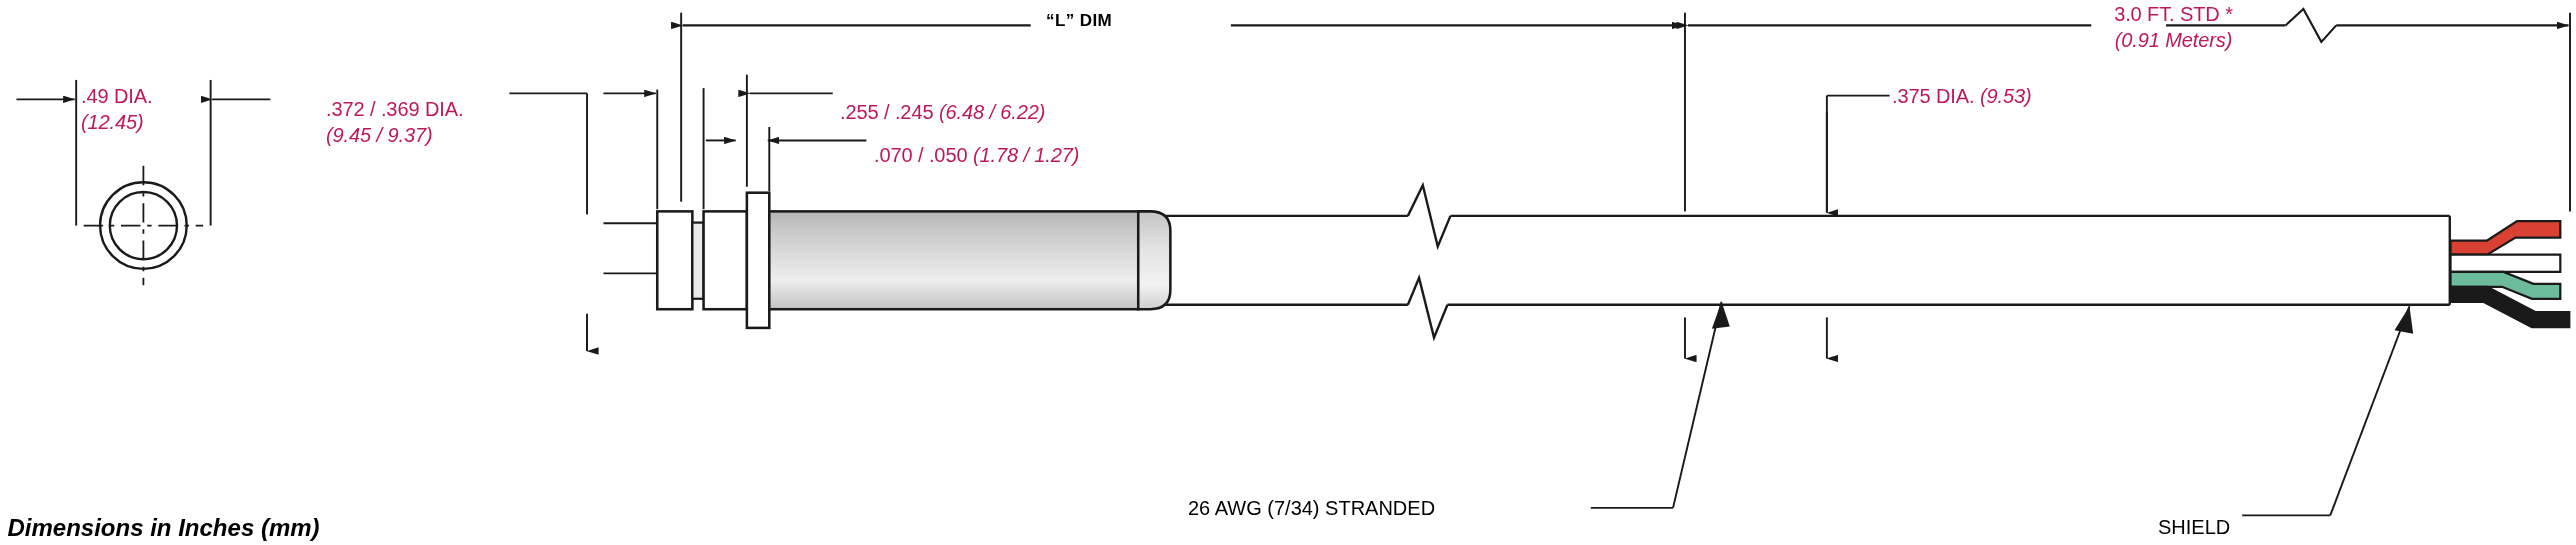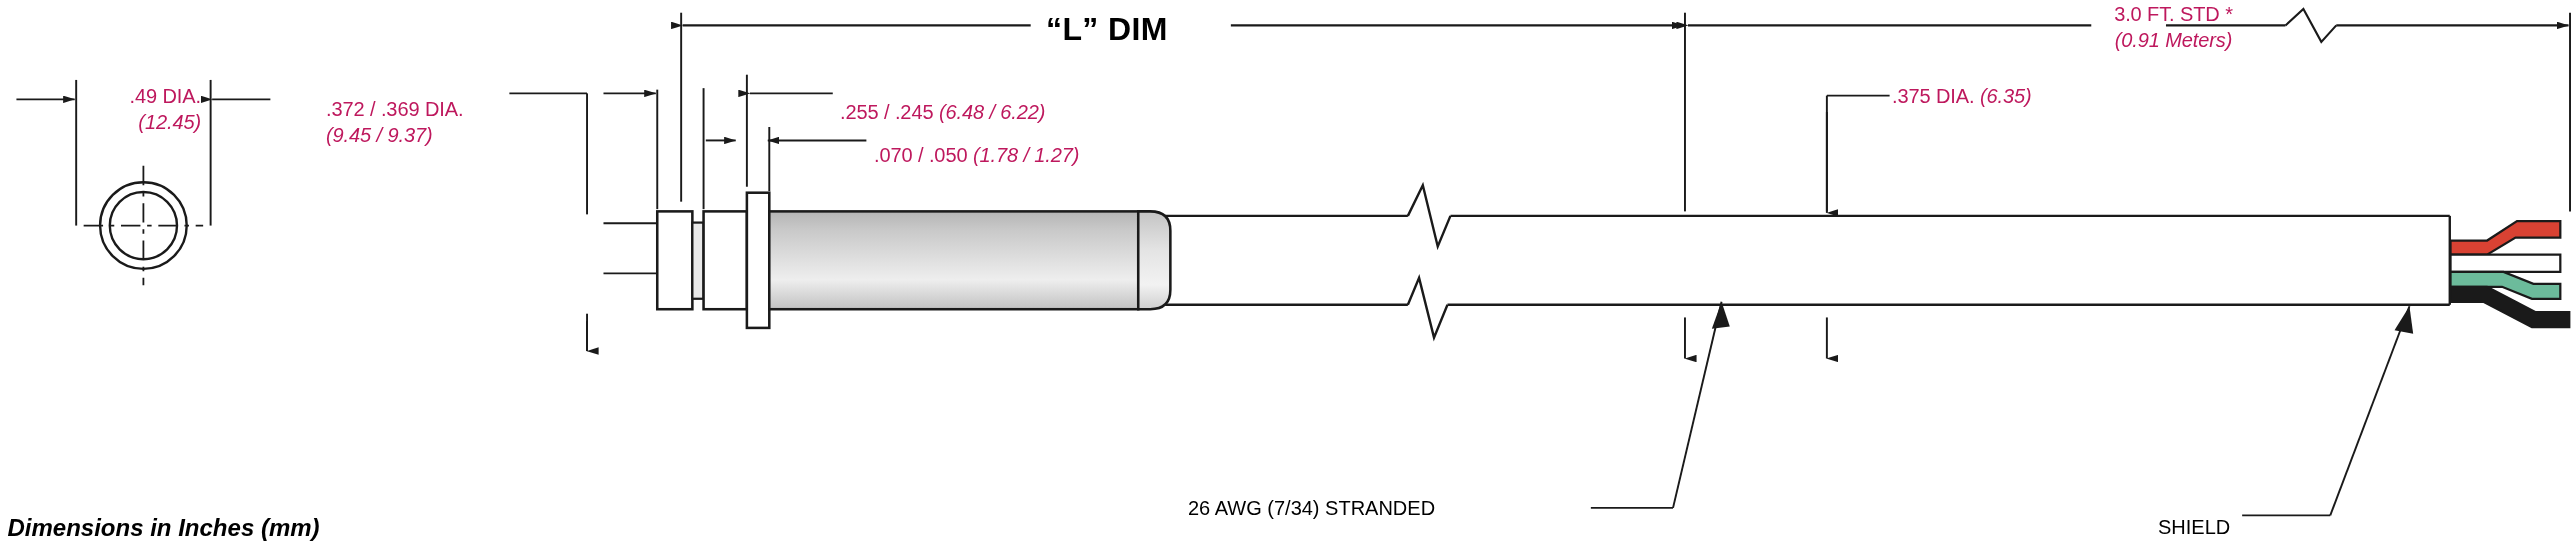--- a/index.html
+++ b/index.html
@@ -35,21 +35,21 @@
   .dimtext .mm {
     font-style: italic;
   }
   .dimtext.two-line {
     text-align: left;
   }
   .bigdim {
     position: absolute;
     font-family: "Liberation Sans", sans-serif;
     font-weight: bold;
-    font-size: 32px;
+    font-size: 17px;
     white-space: nowrap;
     letter-spacing: 0.4px;
   }
   .notetext {
     position: absolute;
     font-family: "Liberation Sans", sans-serif;
     font-size: 20px;
     white-space: nowrap;
     line-height: 1.32;
   }
@@ -193,21 +193,21 @@
     </g>
 
     <g>
       <line x1="3002" y1="690" x2="3120" y2="690" stroke="#1a1a1a" stroke-width="2.6"></line>
       <line x1="3120" y1="690" x2="3226" y2="410" stroke="#1a1a1a" stroke-width="2.6"></line>
       <path d="M3226,410 L3206,442 L3231,447 Z" fill="#1a1a1a"></path>
     </g>
 
   </svg>
 
-  <div class="dimtext two-line" style="left:111px; top:84px; text-align:right; width:90px;">
+  <div class="dimtext two-line" style="left:81px; top:84px; text-align:left; width:90px;">
     <div>.49 DIA.</div>
     <div class="mm">(12.45)</div>
   </div>
 
   <div class="dimtext two-line" style="left:326px; top:97px;">
     <div>.372 / .369 DIA.</div>
     <div class="mm">(9.45 / 9.37)</div>
   </div>
 
   <div class="dimtext" style="left:840px; top:100px;">
@@ -222,21 +222,21 @@
 
   <div class="bigdim" style="left:1046px; top:10.5px;">“L” DIM</div>
 
   <div class="dimtext two-line" style="left:2099px; top:2.2px; text-align:center; width:149px;">
     <div>3.0 FT. STD *</div>
     <div class="mm">(0.91 Meters)</div>
   </div>
 
   <div class="dimtext" style="left:1892px; top:84px;">
     <span>.375 DIA.</span>
-    <span class="mm">(6.35)</span>
+    <span class="mm">(9.53)</span>
   </div>
 
   <div class="notetext" style="left:1188px; top:495px;">
     <div>26 AWG (7/34) STRANDED</div>
   </div>
 
   <div class="notetext" style="left:2158px; top:514px;text-align:center;">SHIELD</div>
 
   <div class="footer" style="left:7.5px; top:514px;">Dimensions in Inches (mm)</div>
 

